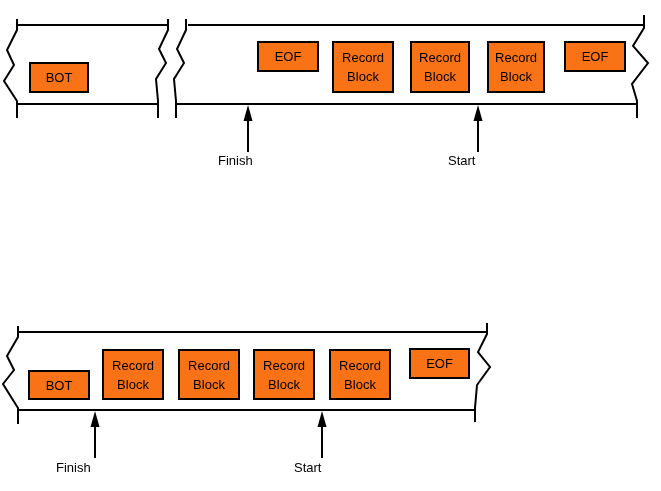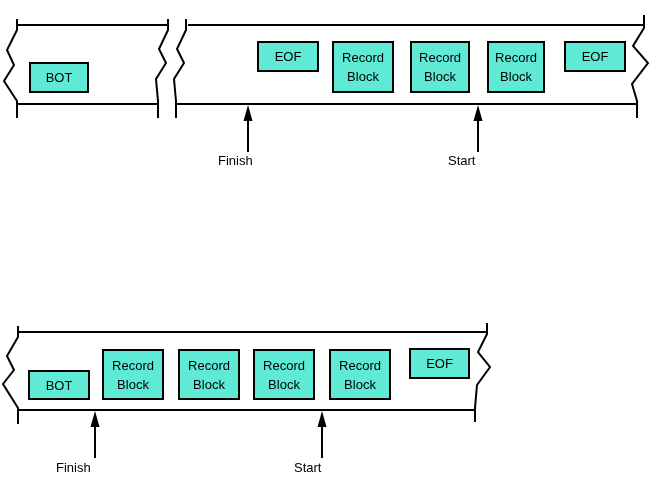--- a/index.html
+++ b/index.html
@@ -17,21 +17,21 @@
   }
   .linework {
     position: absolute;
     left: 0;
     top: 0;
   }
   .block {
     position: absolute;
     box-sizing: border-box;
     border: 2px solid #000000;
-    background: #5eead4;
+    background: #f97316;
     color: #000000;
     display: flex;
     align-items: center;
     justify-content: center;
     text-align: center;
     white-space: pre-line;
     font-size: 13px;
     line-height: 19px;
   }
   .marker-label {

